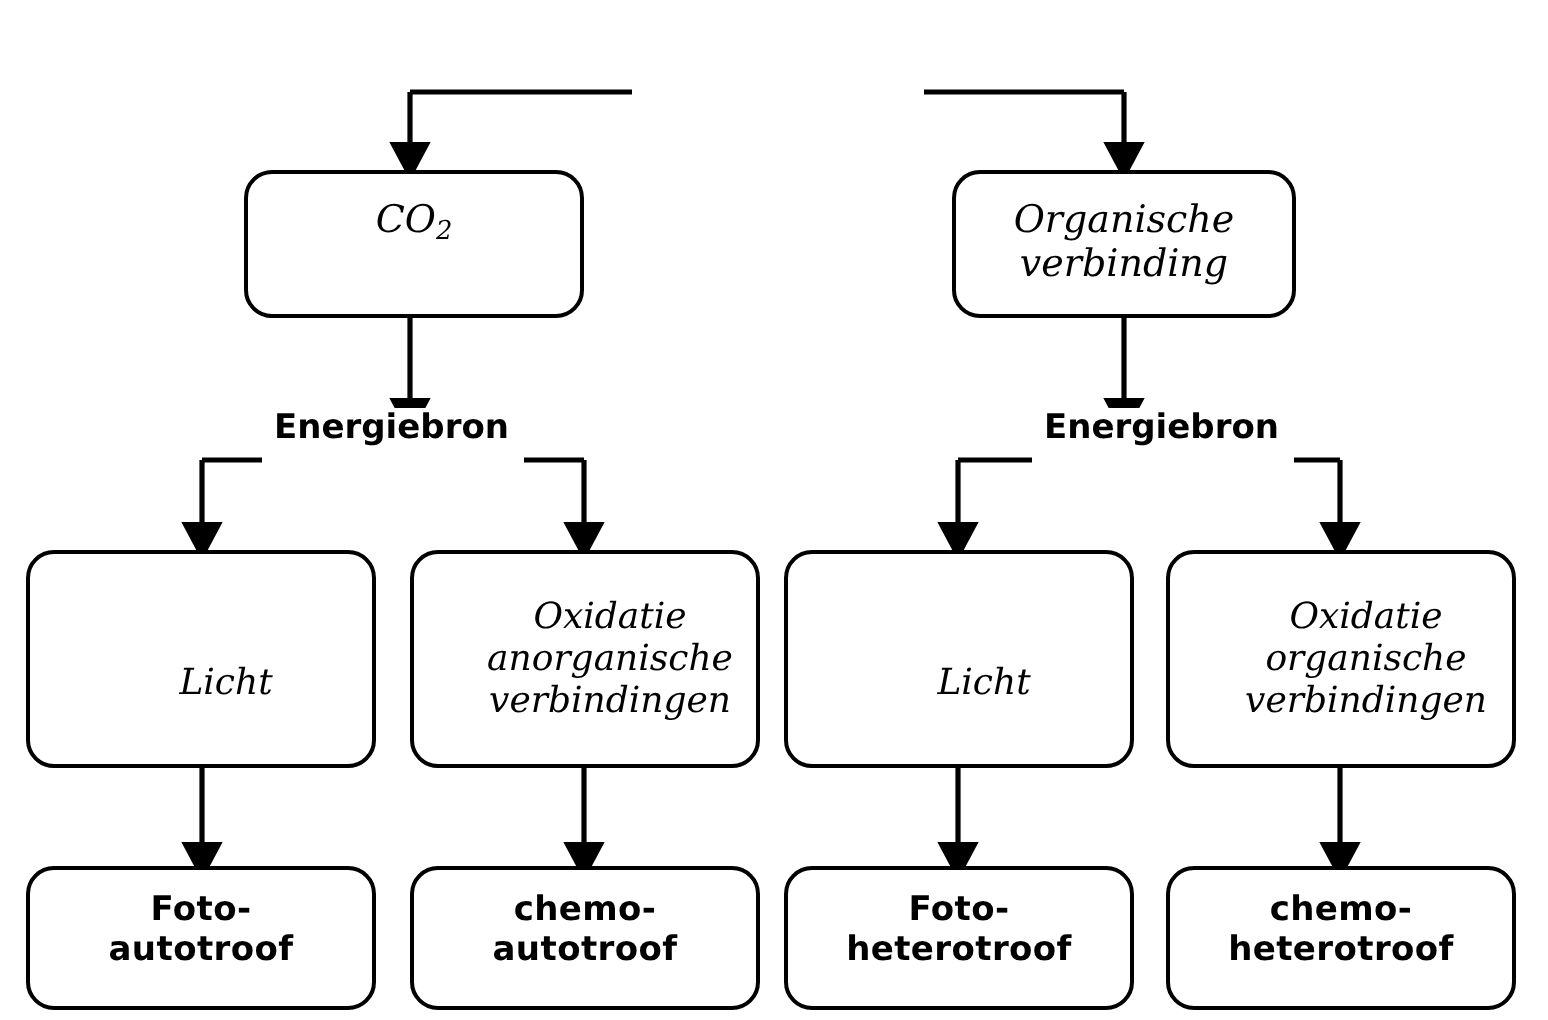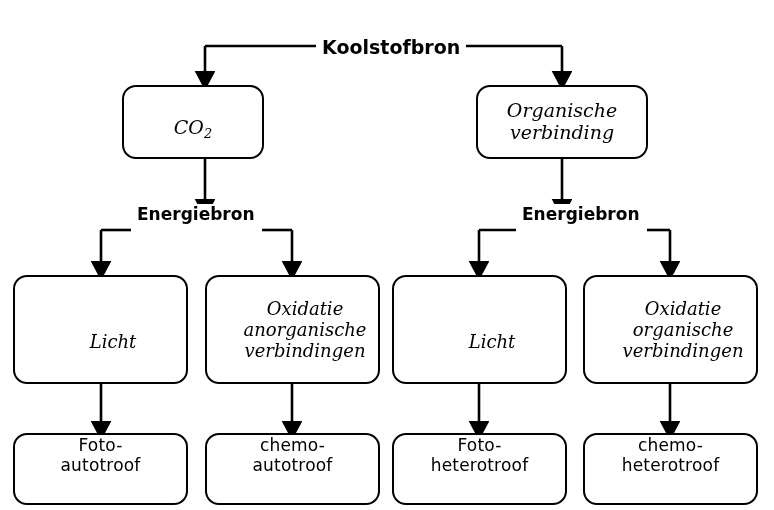--- a/index.html
+++ b/index.html
@@ -61,22 +61,23 @@
   .r2.single .txt {
     position: relative;
     top: 12px;
   }
   
   .r3 {
     align-items: flex-start;
   }
   .r3 .txt {
     font-family: "DejaVu Sans", sans-serif;
-    font-weight: normal;
+    font-weight: bold;
     font-size: 17px;
+    padding-top: 10px;
     letter-spacing: .2px;
   }
   
   .caption {
     position: absolute;
     font-family: "DejaVu Sans", sans-serif;
     font-weight: bold;
     color: #000000;
     white-space: nowrap;
     background: #ffffff;
@@ -131,27 +132,26 @@
       <path d="M479,230 L479,264" marker-end="url(#ah)"></path>
       <path d="M670,230 L670,264" marker-end="url(#ah)"></path>
 
       <path d="M101,384 L101,424" marker-end="url(#ah)"></path>
       <path d="M292,384 L292,424" marker-end="url(#ah)"></path>
       <path d="M479,384 L479,424" marker-end="url(#ah)"></path>
       <path d="M670,384 L670,424" marker-end="url(#ah)"></path>
     </g>
   </svg>
 
-  <div class="caption" id="cap-carbon">Koolstofbron</div>
 
   <div class="caption cap-energy" id="cap-energy-left">Energiebron</div>
 
   <div class="caption cap-energy" id="cap-energy-right">Energiebron</div>
 
-  <div class="node r1" style="left:122px; top:85px; width:142px; height:74px;align-items:center;">
+  <div class="node r1" style="left:122px; top:85px; width:170px; height:74px;">
     <span class="txt"><span>CO</span><sub>2</sub></span>
   </div>
 
   <div class="node r1" style="left:476px; top:85px; width:172px; height:74px;">
     <span class="txt">Organische
 verbinding</span>
   </div>
 
   <div class="node r2 single" style="left:13px; top:275px; width:175px; height:109px;">
     <span class="txt">Licht</span>

